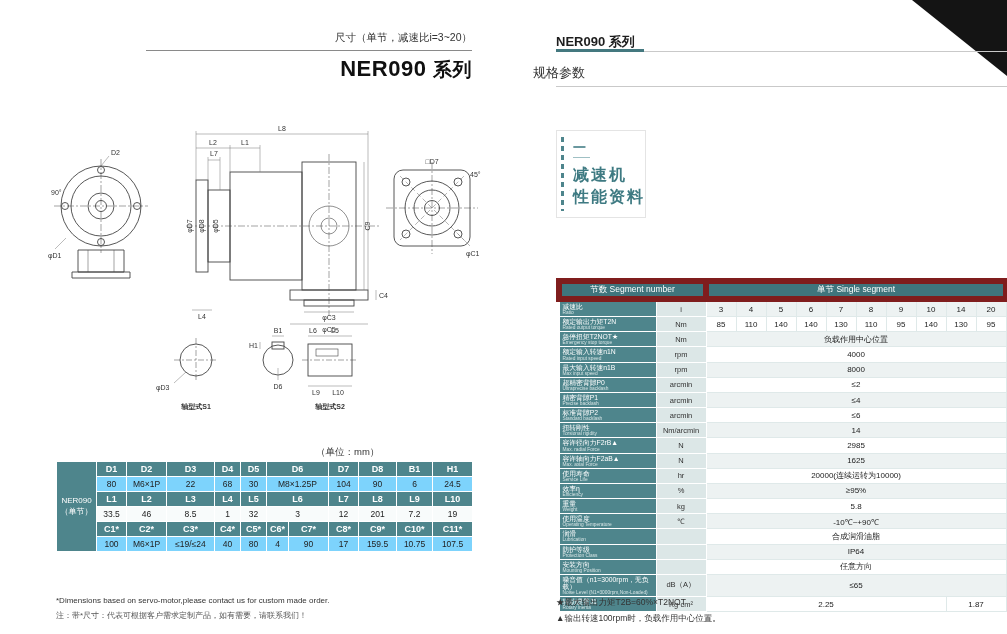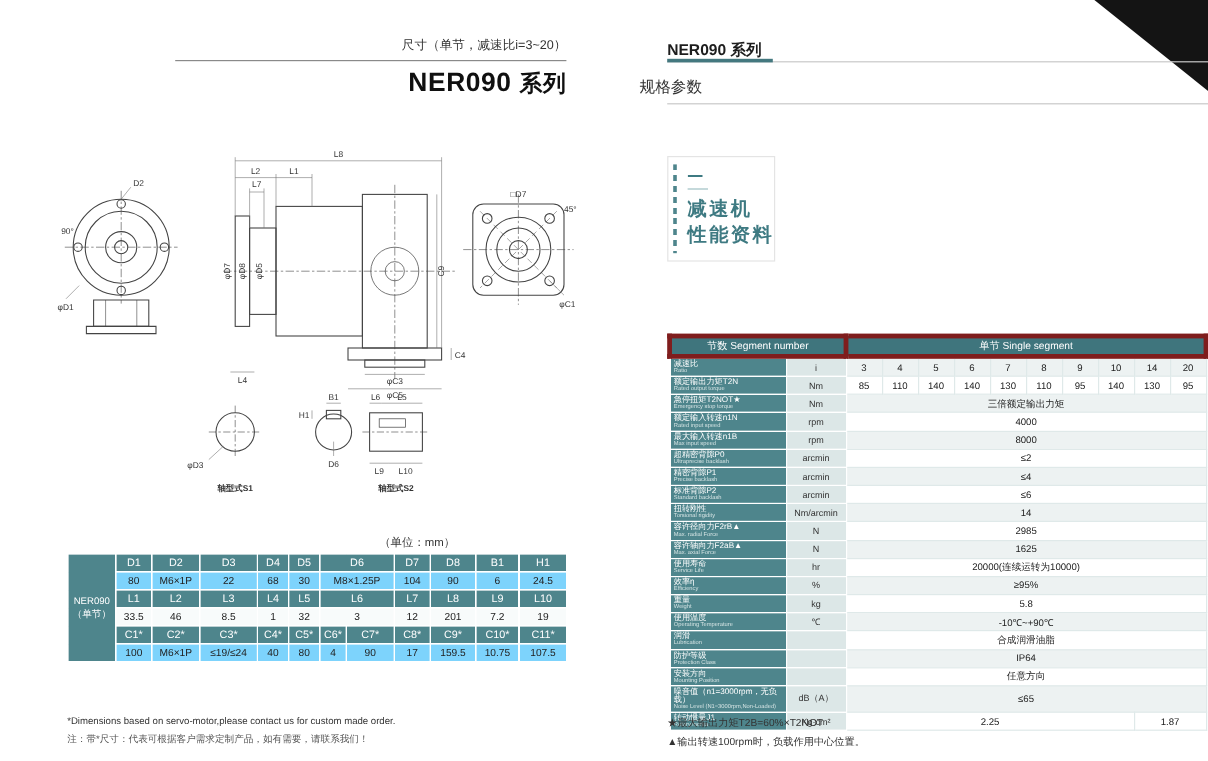--- a/index.html
+++ b/index.html
@@ -19,21 +19,21 @@
 
   .drawings { position:absolute; left:30px; top:98px; width:470px; height:345px; }
   .drawings text { font-family:"Liberation Sans", sans-serif; font-size:7px; fill:#333; }
 
   .unit-note { position:absolute; top:446px; left:300px; width:156px; text-align:left; font-size:9.5px; color:#333; }
 
   table { border-collapse:collapse; table-layout:fixed; }
   .dim-table { position:absolute; top:461px; left:40px; width:416px; }
   .dim-table th, .dim-table td { border:1px solid #fff; height:15px; text-align:center;
     overflow:hidden; white-space:nowrap; }
-  .dim-table th { background:#4E858C; color:#fff; font-size:9px; font-weight:normal; }
+  .dim-table th { background:#4E858C; color:#fff; font-size:9px; font-weight:bold; }
   .dim-table td.val { background:#7dd3fc; font-size:8.5px; color:#222; }
   .dim-table tr.alt td.val { background:#F8FBFB; }
   .dim-table td.side-label { background:#4E858C; color:#fff; font-size:8px; line-height:1.3; white-space:normal; }
 
   .foot-left { position:absolute; left:40px; font-size:8px; color:#333; }
   .foot-left.l1 { top:596px; }
   .foot-left.l2 { top:610px; color:#555; }
 
   
   .rp-title { position:absolute; top:33px; left:540px; font-size:13px; font-weight:bold; color:#1d1d1d; }
@@ -44,21 +44,21 @@
 
   .badge { position:absolute; left:540px; top:130px; width:90px; padding:8px 0 10px 16px;
     background:#fff; border:1px solid #e4e4e4; }
   .badge::before { content:""; position:absolute; left:4px; top:6px; bottom:6px; width:3px;
     background:repeating-linear-gradient(to bottom, #4E858C 0 5px, transparent 5px 9px); }
   .badge-num { font-size:13px; color:#3E7A82; font-weight:bold; width:17px;
     border-bottom:1px solid #9fc0c4; margin-bottom:6px; }
   .badge-line { font-size:16px; font-weight:bold; color:#3E7A82; letter-spacing:2px; line-height:1.35; }
 
   .spec-table { position:absolute; top:278px; left:540px; width:446px; }
-  .spec-table th { background:#3F757D; color:#fff; font-size:8.5px; font-weight:normal; height:17px; border:4px solid #7f1d1d; }
+  .spec-table th { background:#3F757D; color:#fff; font-size:8.5px; font-weight:normal; height:17px; border:6px solid #7f1d1d; }
   .spec-table td { height:14px; overflow:hidden; }
   .spec-table td.lbl { background:#4E858C; color:#fff; border:1px solid #fff; padding:1px 2px 1px 3px; vertical-align:middle; }
   .spec-table .cn { font-size:6.8px; line-height:1.05; white-space:normal; }
   .spec-table .en { font-size:4.8px; color:#D5E4E4; line-height:1.05; white-space:normal; }
   .spec-table td.unit { background:#DCE7E7; font-size:7.5px; color:#333; text-align:center; border:1px solid #fff; white-space:nowrap; }
   .spec-table td.v { background:#fff; font-size:8px; color:#222; text-align:center; border:1px solid #dfe9e9; white-space:nowrap; }
   .spec-table tbody tr:nth-child(odd) td.v { background:#EDF2F2; }
 
   .foot-right { position:absolute; left:540px; font-size:8.5px; color:#333; }
   .foot-right.r1 { top:597px; }
@@ -365,21 +365,21 @@
         <td class="v">140</td>
         <td class="v">130</td>
         <td class="v">95</td>
       </tr>
       <tr>
         <td class="lbl">
             <div class="cn">急停扭矩T2NOT★</div>
             <div class="en">Emergency stop torque</div>
           </td>
         <td class="unit">Nm</td>
-        <td class="v" colspan="10">三倍额定输出力矩</td>
+        <td class="v" colspan="10">负载作用中心位置</td>
       </tr>
       <tr>
         <td class="lbl">
             <div class="cn">额定输入转速n1N</div>
             <div class="en">Rated input speed</div>
           </td>
         <td class="unit">rpm</td>
         <td class="v" colspan="10">4000</td>
       </tr>
       <tr>

